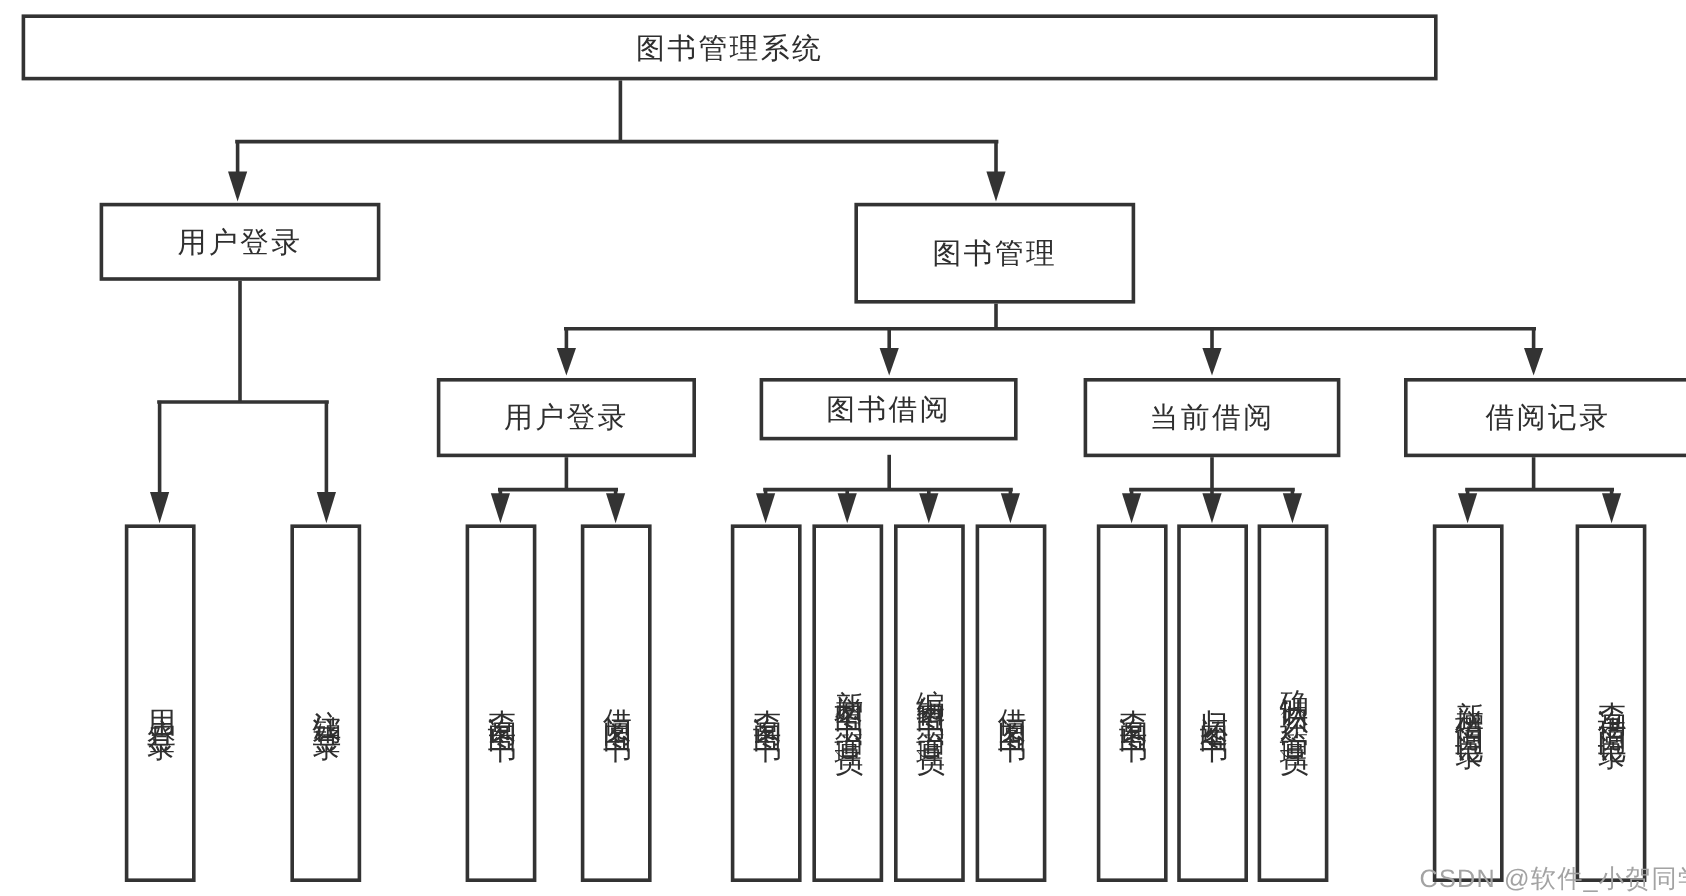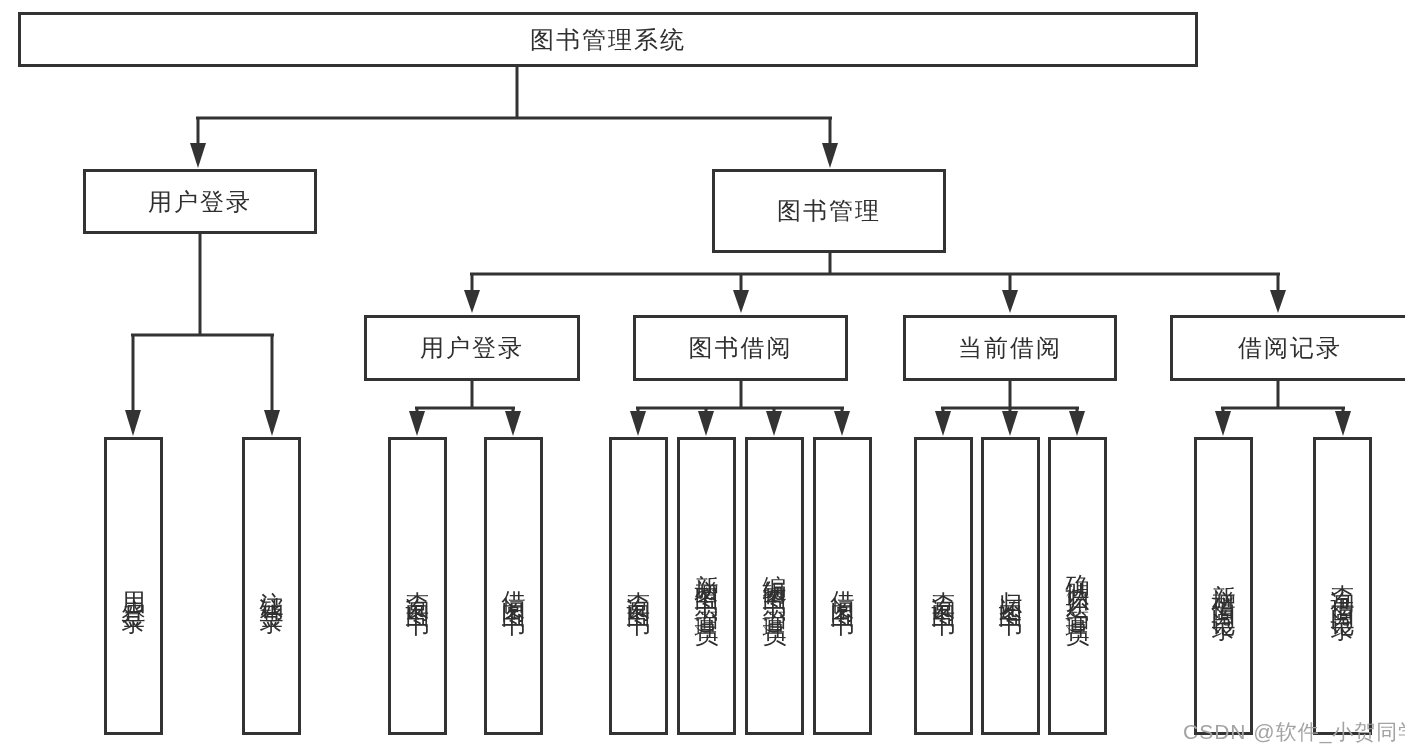--- a/index.html
+++ b/index.html
@@ -124,21 +124,21 @@
   <div class="node h" style="left:83px; top:169px; width:234px; height:65px;">
     <span class="label">用户登录</span>
   </div>
   <div class="node h" style="left:712px; top:169px; width:234px; height:84px;">
     <span class="label">图书管理</span>
   </div>
 
   <div class="node h" style="left:364px; top:315px; width:216px; height:66px;">
     <span class="label">用户登录</span>
   </div>
-  <div class="node h" style="left:633px; top:315px; width:215px; height:66px;">
+  <div class="node h" style="left:633px; top:315px; width:215px; height:52px;">
     <span class="label">图书借阅</span>
   </div>
   <div class="node h" style="left:903px; top:315px; width:214px; height:66px;">
     <span class="label">当前借阅</span>
   </div>
   <div class="node h" style="left:1170px; top:315px; width:240px; height:66px;">
     <span class="label">借阅记录</span>
   </div>
 
   <div class="node v" style="left:104px; top:437px; width:59px; height:298px;">

